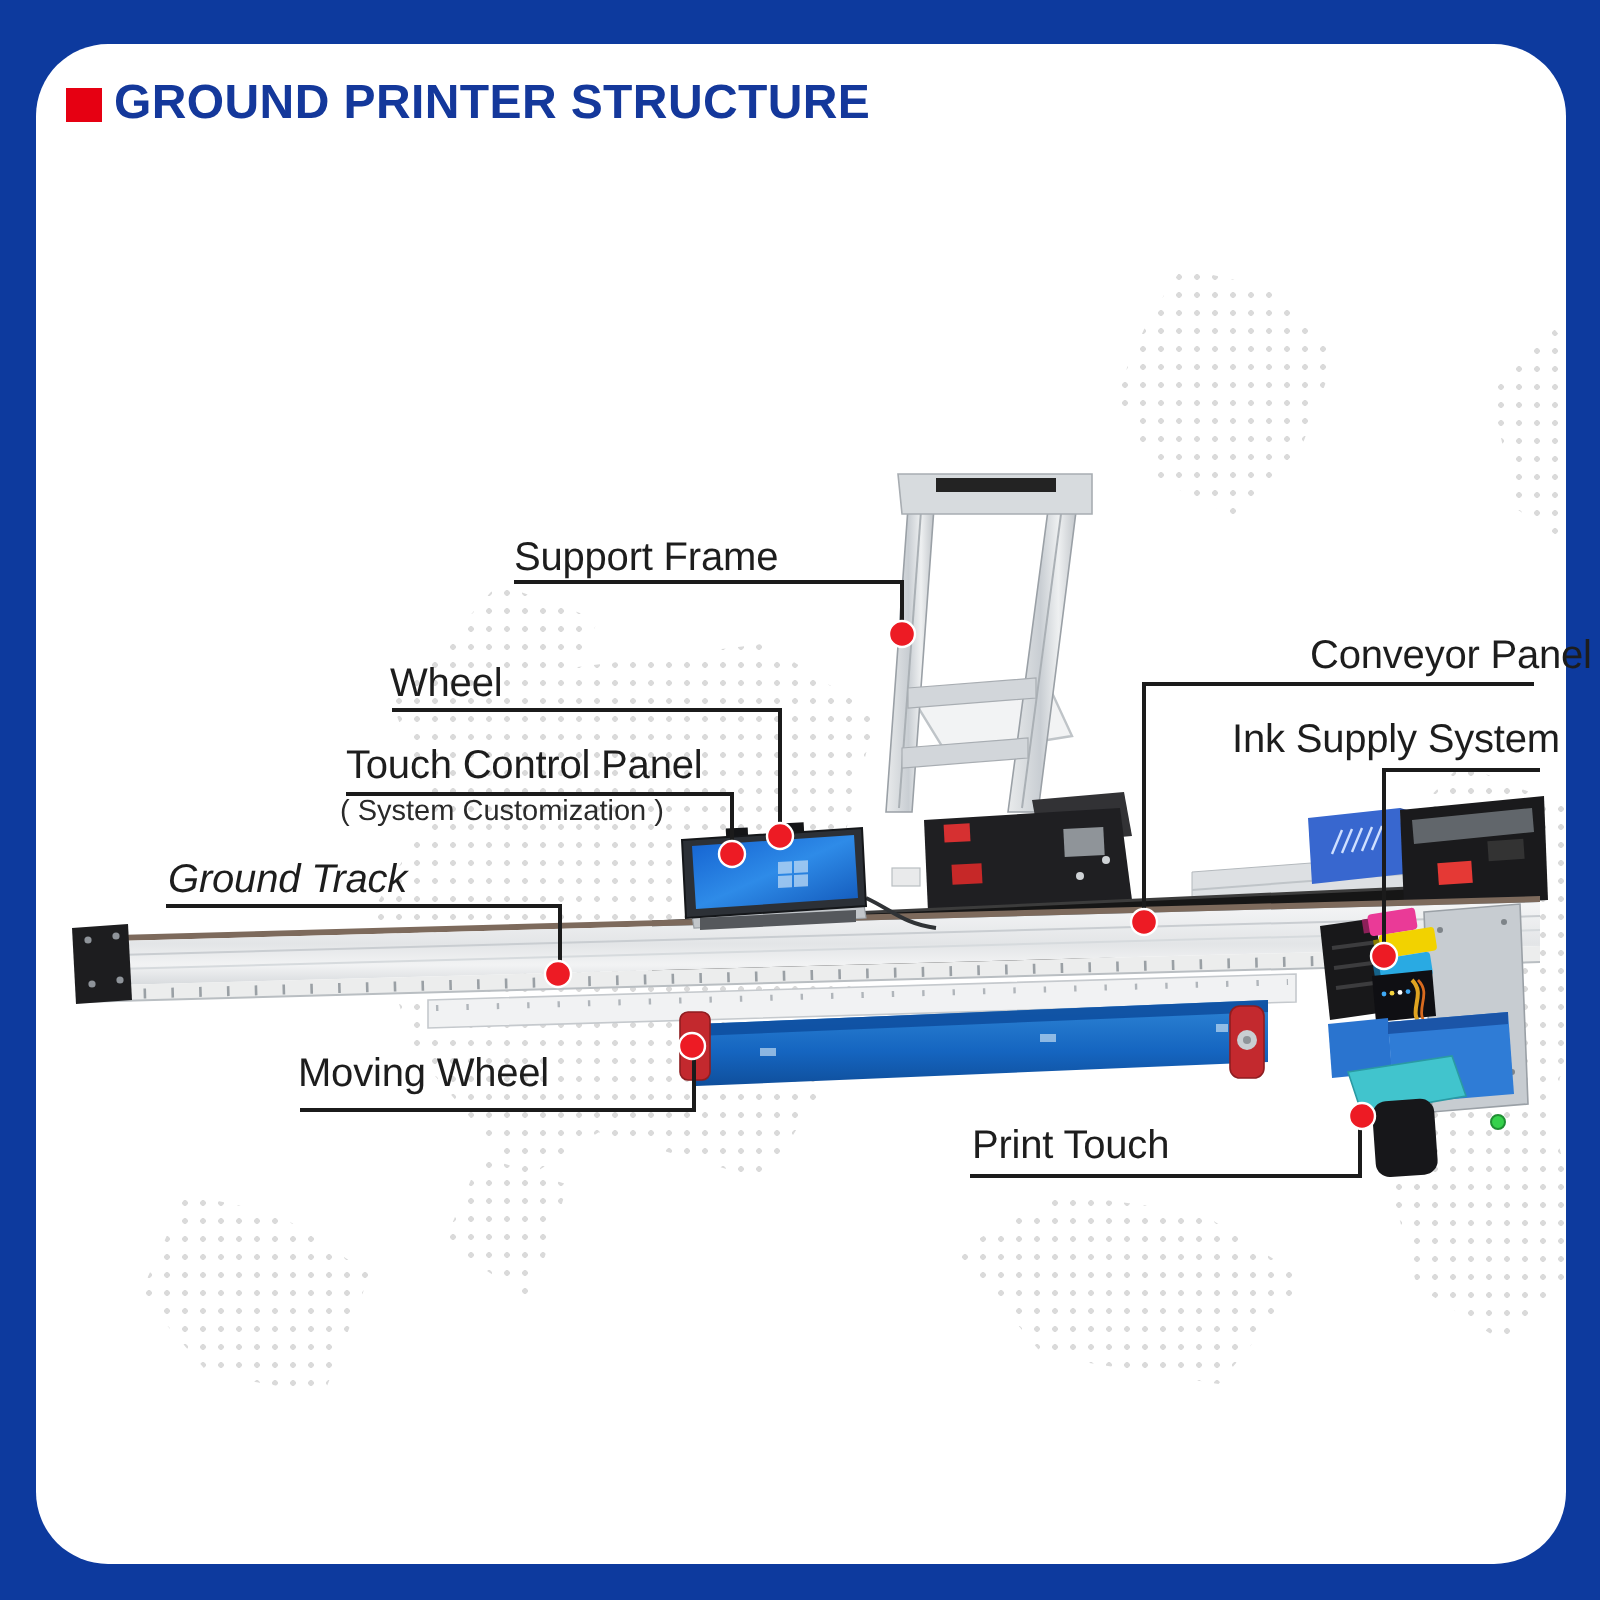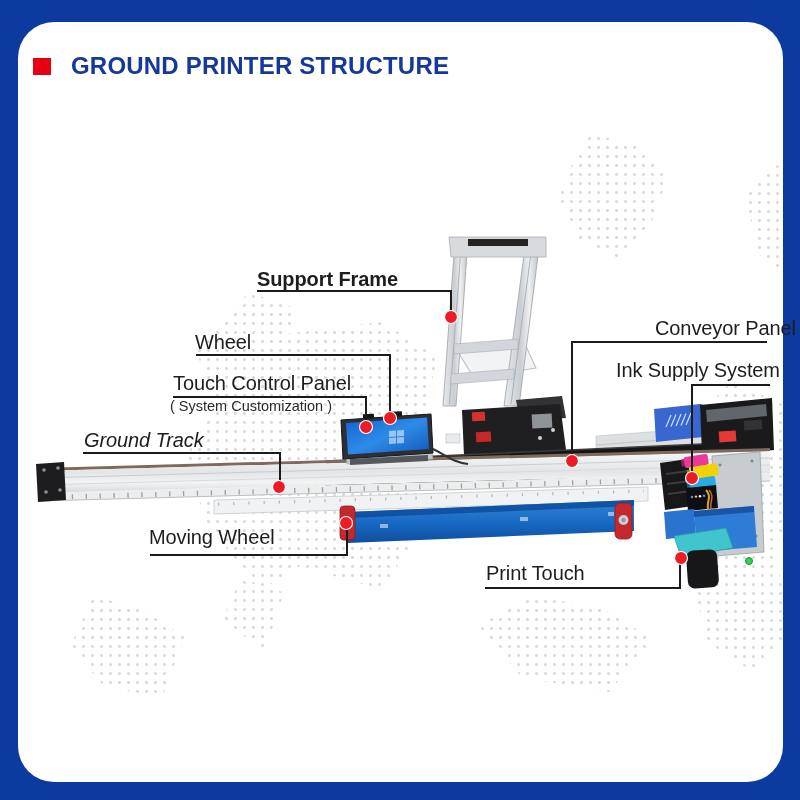--- a/index.html
+++ b/index.html
@@ -8,21 +8,21 @@
     background:#0d3a9e;
     font-family:"Liberation Sans","DejaVu Sans",sans-serif;
   }
   .card{
     position:absolute;left:18px;top:22px;right:17px;bottom:18px;
     background:#ffffff;border-radius:36px;overflow:hidden;
   }
   .hdr{position:absolute;left:33px;top:38px;display:flex;align-items:center;}
   .hdr .bullet{width:18px;height:17px;background:#e60012;display:inline-block;margin-right:6px;margin-top:1px;}
   .hdr h1{
-    margin:14px;font-size:24px;font-weight:700;color:#14389b;
+    margin:0;font-size:24px;font-weight:700;color:#14389b;
     letter-spacing:.2px;font-stretch:condensed;white-space:nowrap;
   }
   
   .dots{
     position:absolute;
     background-image:radial-gradient(circle,#dadada 1.3px,transparent 1.55px);
     background-size:9px 9px;
   }
   .c1{left:168px;top:270px;width:252px;height:298px;
       clip-path:polygon(25% 0,45% 6%,40% 14%,78% 10%,100% 22%,92% 48%,100% 70%,78% 100%,45% 92%,30% 100%,8% 78%,0 55%,12% 38%,4% 20%);}
@@ -251,21 +251,21 @@
     <circle cx="390" cy="418" r="6.5"></circle>
     <circle cx="366" cy="427" r="6.5"></circle>
     <circle cx="279" cy="487" r="6.5"></circle>
     <circle cx="346" cy="523" r="6.5"></circle>
     <circle cx="572" cy="461" r="6.5"></circle>
     <circle cx="692" cy="478" r="6.5"></circle>
     <circle cx="681" cy="558" r="6.5"></circle>
   </g>
 </svg>
 
-<div class="lbl" style="left:257px;top:268px;font-weight:bold;">Support Frame</div>
+<div class="lbl" style="left:257px;top:268px;">Support Frame</div>
 <div class="lbl" style="left:195px;top:331px;">Wheel</div>
 <div class="lbl" style="left:173px;top:372px;">Touch Control Panel</div>
 <div class="sublbl" style="left:170px;top:398px;">( System Customization )</div>
 <div class="lbl" style="left:84px;top:429px;font-style:italic;">Ground Track</div>
 <div class="lbl" style="left:149px;top:526px;">Moving Wheel</div>
 <div class="lbl" style="left:655px;top:317px;">Conveyor Panel</div>
 <div class="lbl" style="left:616px;top:359px;">Ink Supply System</div>
 <div class="lbl" style="left:486px;top:562px;">Print Touch</div>
 
 </body></html>

